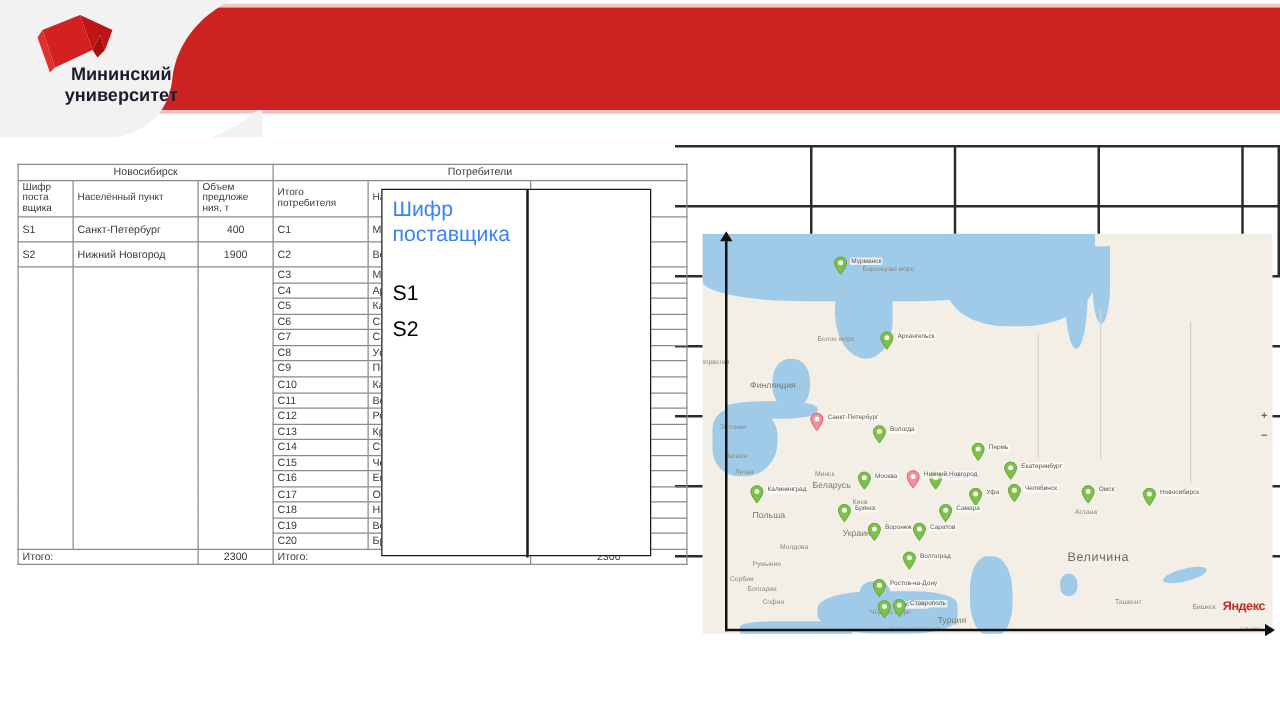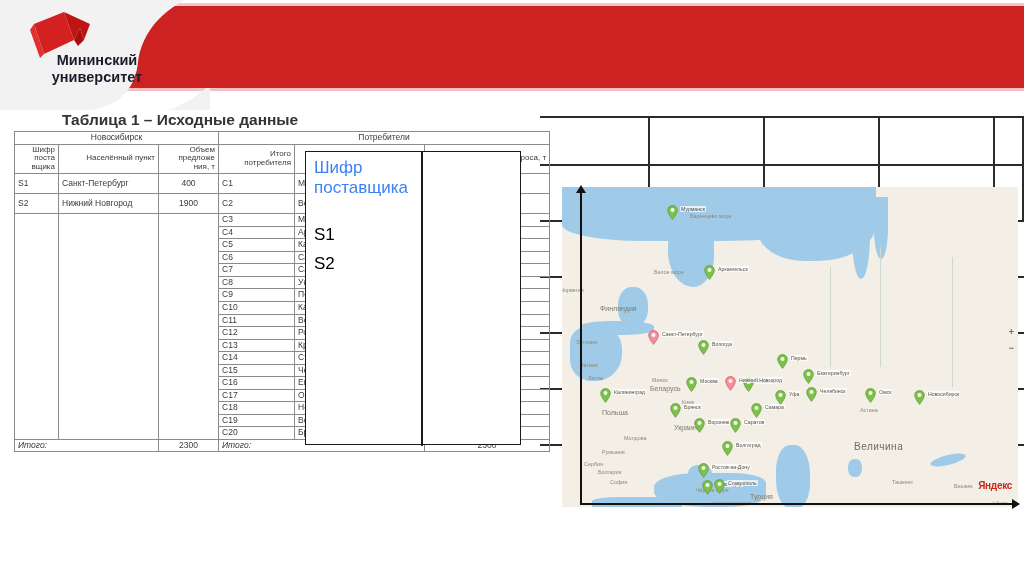--- a/index.html
+++ b/index.html
@@ -50,25 +50,25 @@
   .tbl{
     position:absolute;left:14px;top:131px;width:535px;
     border-collapse:collapse;table-layout:fixed;
     font-size:8.5px;color:#3a3a3a;
   }
   .tbl td,.tbl th{
     border:1px solid #8a8a8a;padding:1px 3px;font-weight:normal;
     line-height:1.12;vertical-align:middle;
   }
   .grp{text-align:center;font-size:8.5px;padding:2px 0;}
-  .hcell{text-align:right;font-size:8px;line-height:1.15;padding:3px 2px;}
+  .hcell{text-align:left;font-size:8px;line-height:1.15;padding:3px 2px;}
   .code{padding-left:4px;}
   .num{text-align:center;}
   .city{padding-left:6px;}
-  .tot{font-weight:bold;padding-left:4px;font-style:italic;}
+  .tot{font-weight:bold;padding-left:4px;}
   .totnum{text-align:center;font-weight:normal;}
   .r-sup{height:20px;}
   .r-con{height:11.1px;}
   .blankcell{border-left:1px solid #8a8a8a;border-right:1px solid #8a8a8a;border-top:none;border-bottom:none;}
 
   
   .callout{
     position:absolute;left:305px;top:151px;width:216px;height:294px;
     background:#ffffff;border:1.6px solid #1a1a1a;box-sizing:border-box;
   }
@@ -376,21 +376,20 @@
     <div class="yandex">Яндекс</div>
     <div class="map-credit">Условия использования</div>
     <div class="map-credit2">© Яндекс</div>
   </div>
 
   <div class="axis-v"></div>
   <div class="axis-h"></div>
   <div class="axis-arrow-up"></div>
   <div class="axis-arrow-r"></div>
 
-  <div class="tbl-cap">Таблица 1 – Исходные данные</div>
 
   <table class="tbl">
     <colgroup>
       <col style="width:44px">
         <col style="width:100px">
         <col style="width:60px">
       <col style="width:76px">
         <col style="width:130px">
         <col style="width:125px">
     </colgroup>

